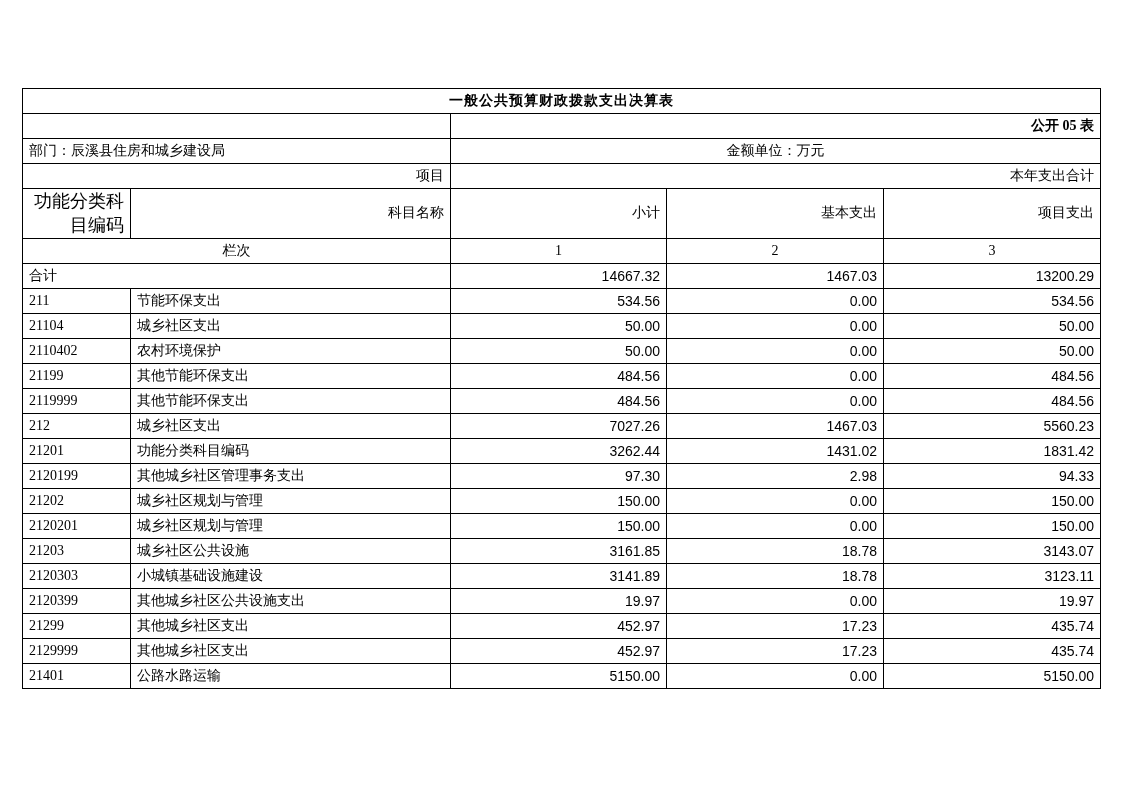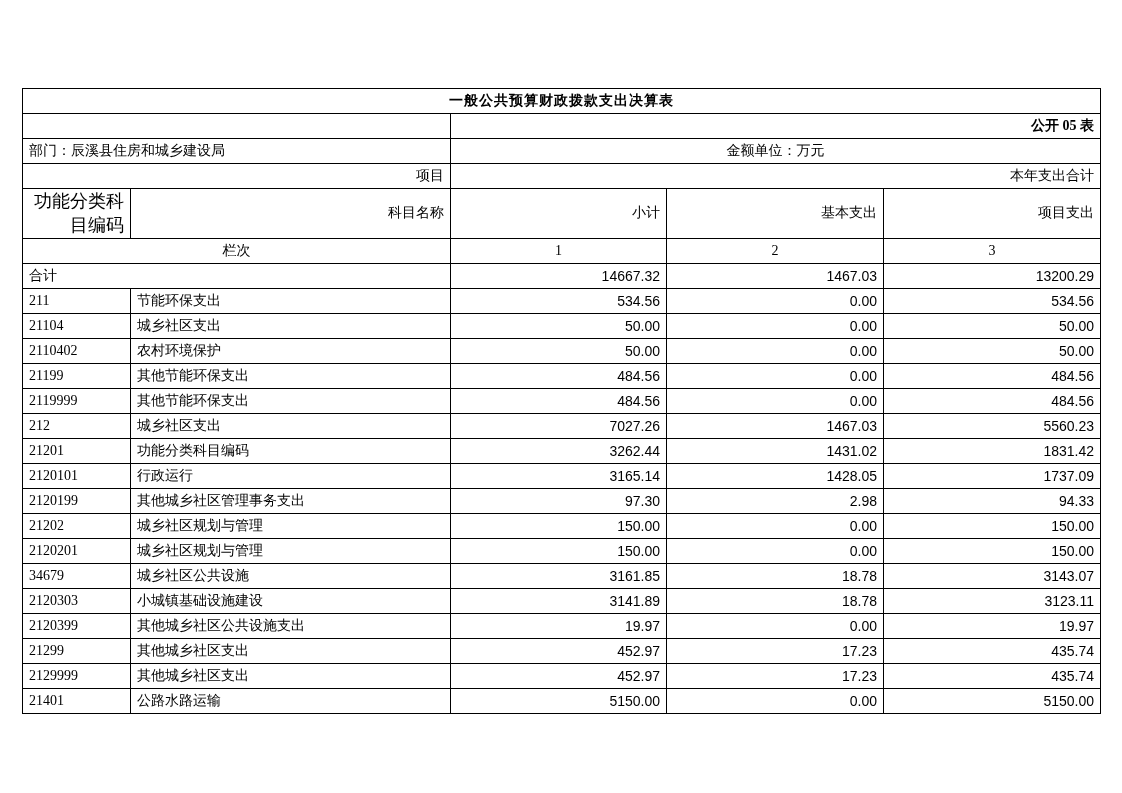--- a/index.html
+++ b/index.html
@@ -177,27 +177,20 @@
         <td class="num">5560.23</td>
       </tr>
       <tr>
         <td class="code-col">21201</td>
         <td class="name-col">功能分类科目编码</td>
         <td class="num">3262.44</td>
         <td class="num">1431.02</td>
         <td class="num">1831.42</td>
       </tr>
       <tr>
-        <td class="code-col">2120101</td>
-        <td class="name-col">行政运行</td>
-        <td class="num">3165.14</td>
-        <td class="num">1428.05</td>
-        <td class="num">1737.09</td>
-      </tr>
-      <tr>
         <td class="code-col">2120199</td>
         <td class="name-col">其他城乡社区管理事务支出</td>
         <td class="num">97.30</td>
         <td class="num">2.98</td>
         <td class="num">94.33</td>
       </tr>
       <tr>
         <td class="code-col">21202</td>
         <td class="name-col">城乡社区规划与管理</td>
         <td class="num">150.00</td>
@@ -205,21 +198,21 @@
         <td class="num">150.00</td>
       </tr>
       <tr>
         <td class="code-col">2120201</td>
         <td class="name-col">城乡社区规划与管理</td>
         <td class="num">150.00</td>
         <td class="num">0.00</td>
         <td class="num">150.00</td>
       </tr>
       <tr>
-        <td class="code-col">34679</td>
+        <td class="code-col">21203</td>
         <td class="name-col">城乡社区公共设施</td>
         <td class="num">3161.85</td>
         <td class="num">18.78</td>
         <td class="num">3143.07</td>
       </tr>
       <tr>
         <td class="code-col">2120303</td>
         <td class="name-col">小城镇基础设施建设</td>
         <td class="num">3141.89</td>
         <td class="num">18.78</td>

